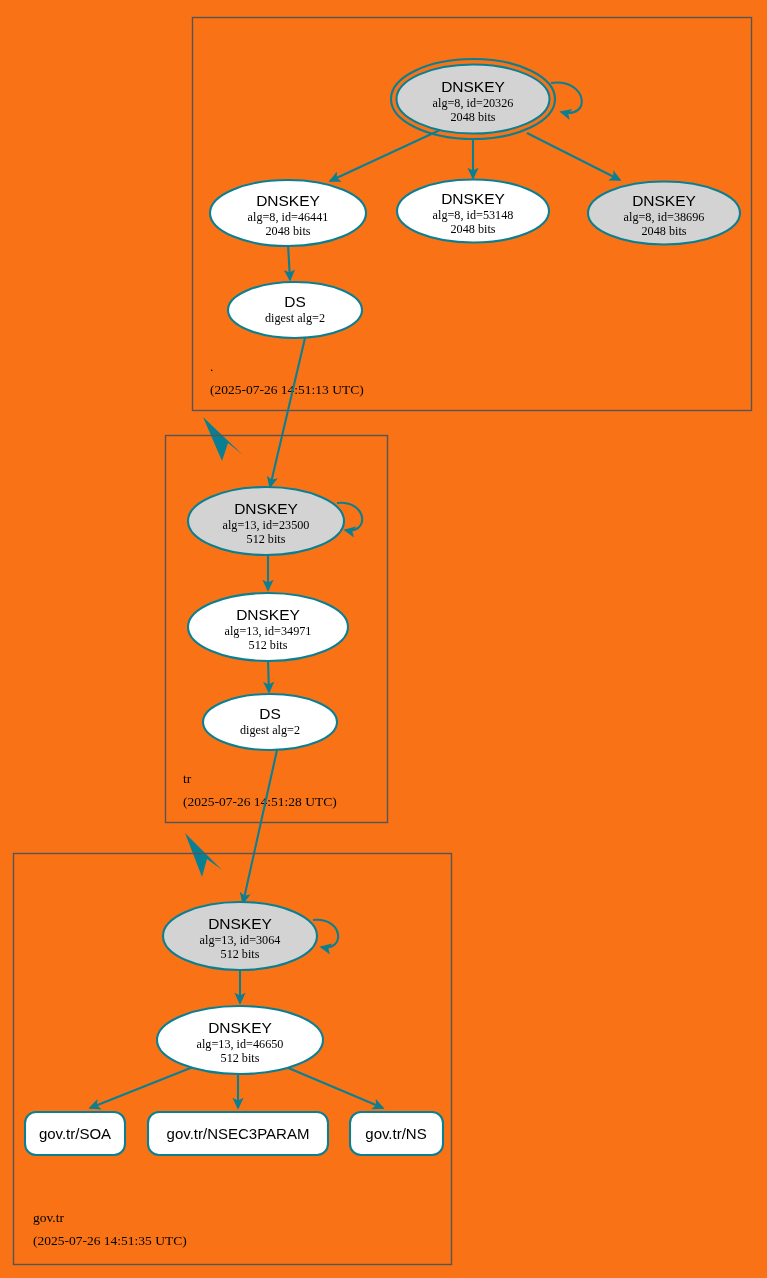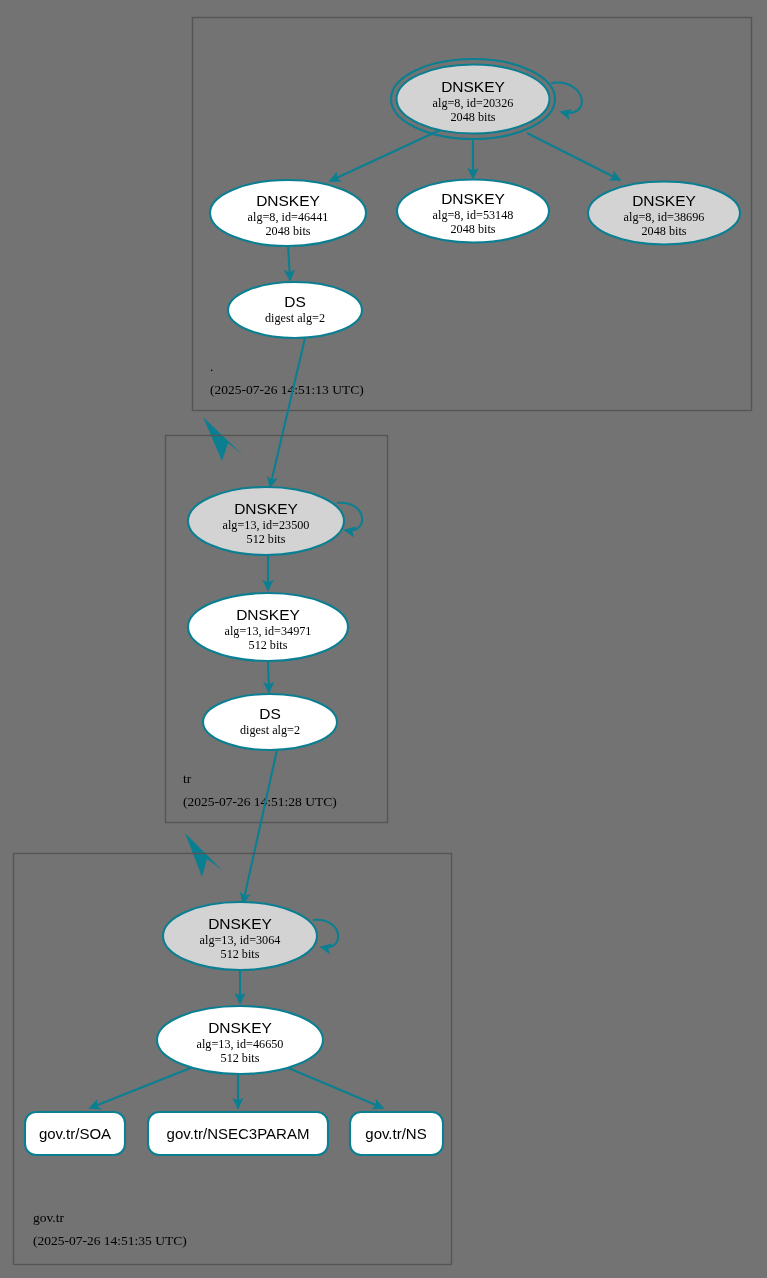--- a/index.html
+++ b/index.html
@@ -4,21 +4,21 @@
 <style>
   html, body {
     margin: 0;
     padding: 0;
     background: #ffffff;
   }
   #diagram-root {
     position: relative;
     width: 767px;
     height: 1278px;
-    background: #737373;
+    background: #f97316;
     font-family: "Liberation Sans", sans-serif;
     overflow: hidden;
   }
   svg.dnssec-svg {
     display: block;
     width: 767px;
     height: 1278px;
   }
   .zone-box {
     fill: none;

